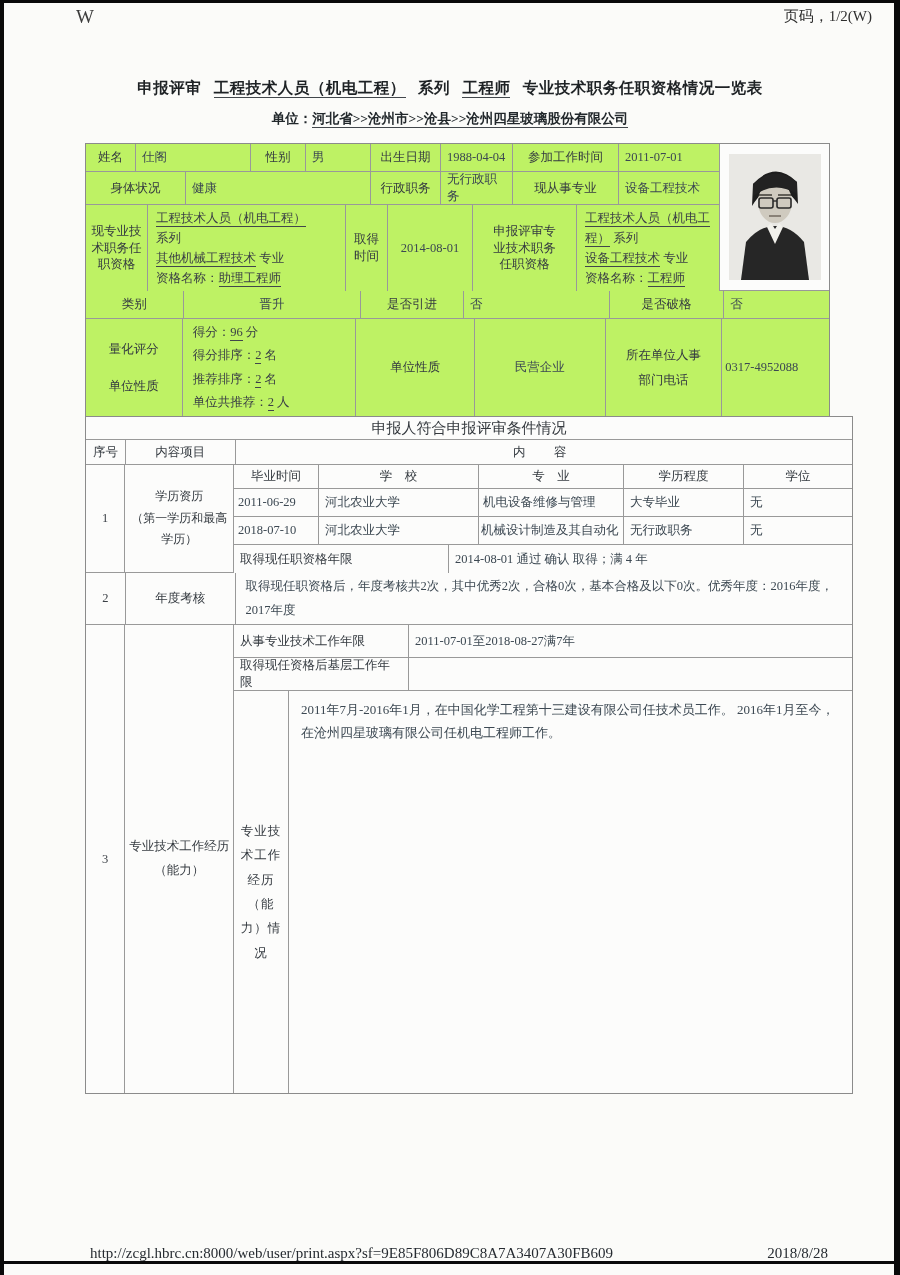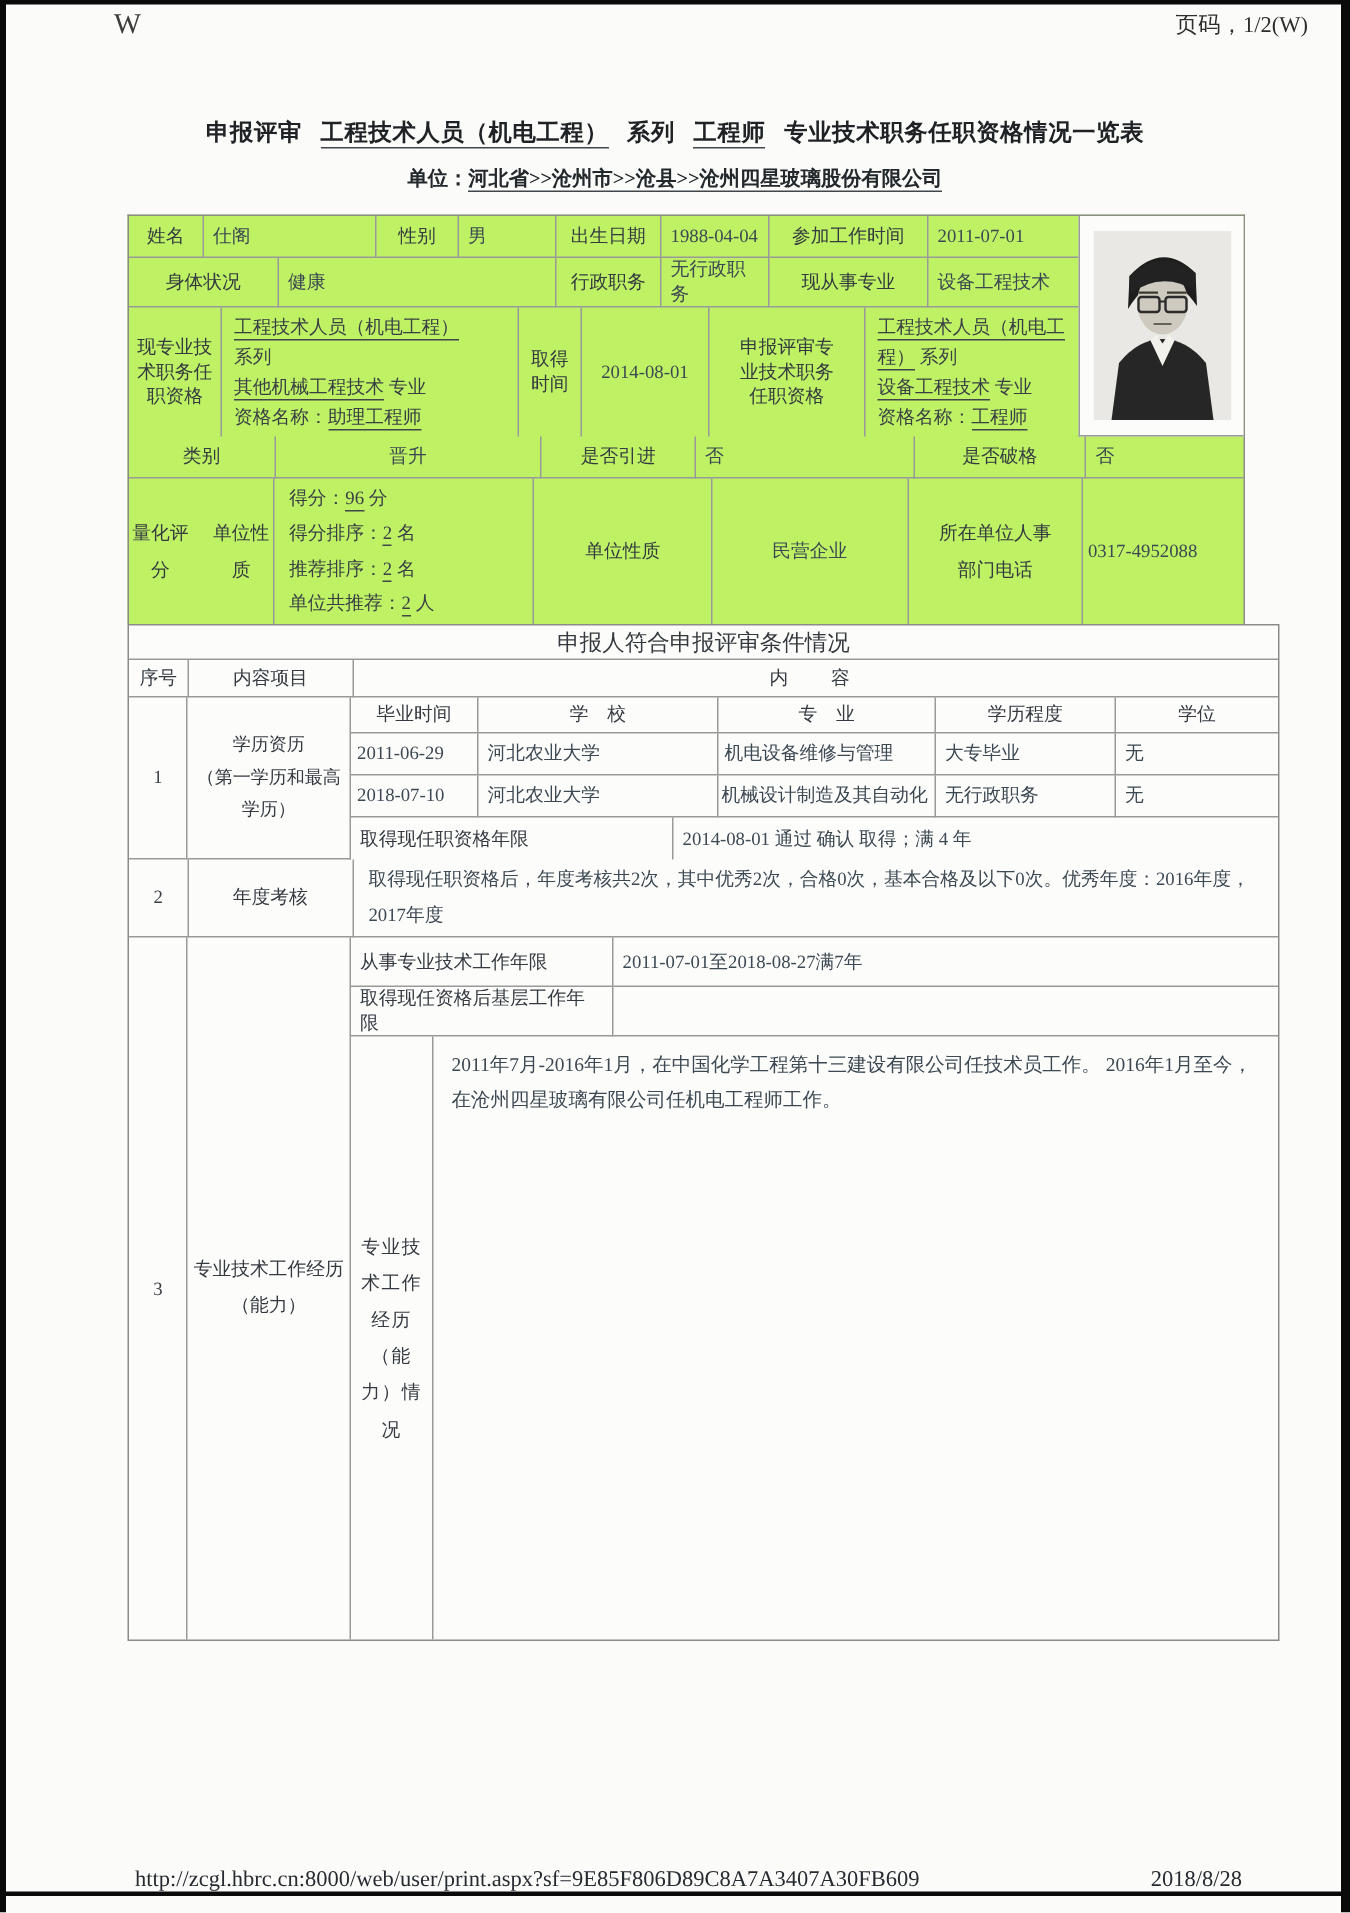--- a/index.html
+++ b/index.html
@@ -139,21 +139,21 @@
     <div class="frow" style="height:28px;">
       <div class="cell lbl" style="width:98px;">类别</div>
       <div class="cell val" style="width:178px;">晋升</div>
       <div class="cell lbl" style="width:103px;">是否引进</div>
       <div class="cell val al" style="width:146px;">否</div>
       <div class="cell lbl" style="width:115px;">是否破格</div>
       <div class="cell val al" style="width:105px;">否</div>
     </div>
 
     <div class="frow" style="height:97px;">
-      <div class="cell lbl nb" style="width:97px;line-height:2;gap:12px;">
+      <div class="cell lbl nb" style="width:97px;flex-direction:column;line-height:2;gap:12px;">
         <div>量化评分</div>
         <div>单位性质</div>
       </div>
       <div class="cell score-cell nb" style="width:174px;">
         <div><span>得分：</span><span class="u">96</span> <span>分</span></div>
         <div><span>得分排序：</span><span class="u">2</span> <span>名</span></div>
         <div><span>推荐排序：</span><span class="u">2</span> <span>名</span></div>
         <div><span>单位共推荐：</span><span class="u">2</span> <span>人</span></div>
       </div>
       <div class="cell lbl nb" style="width:119px;">单位性质</div>

